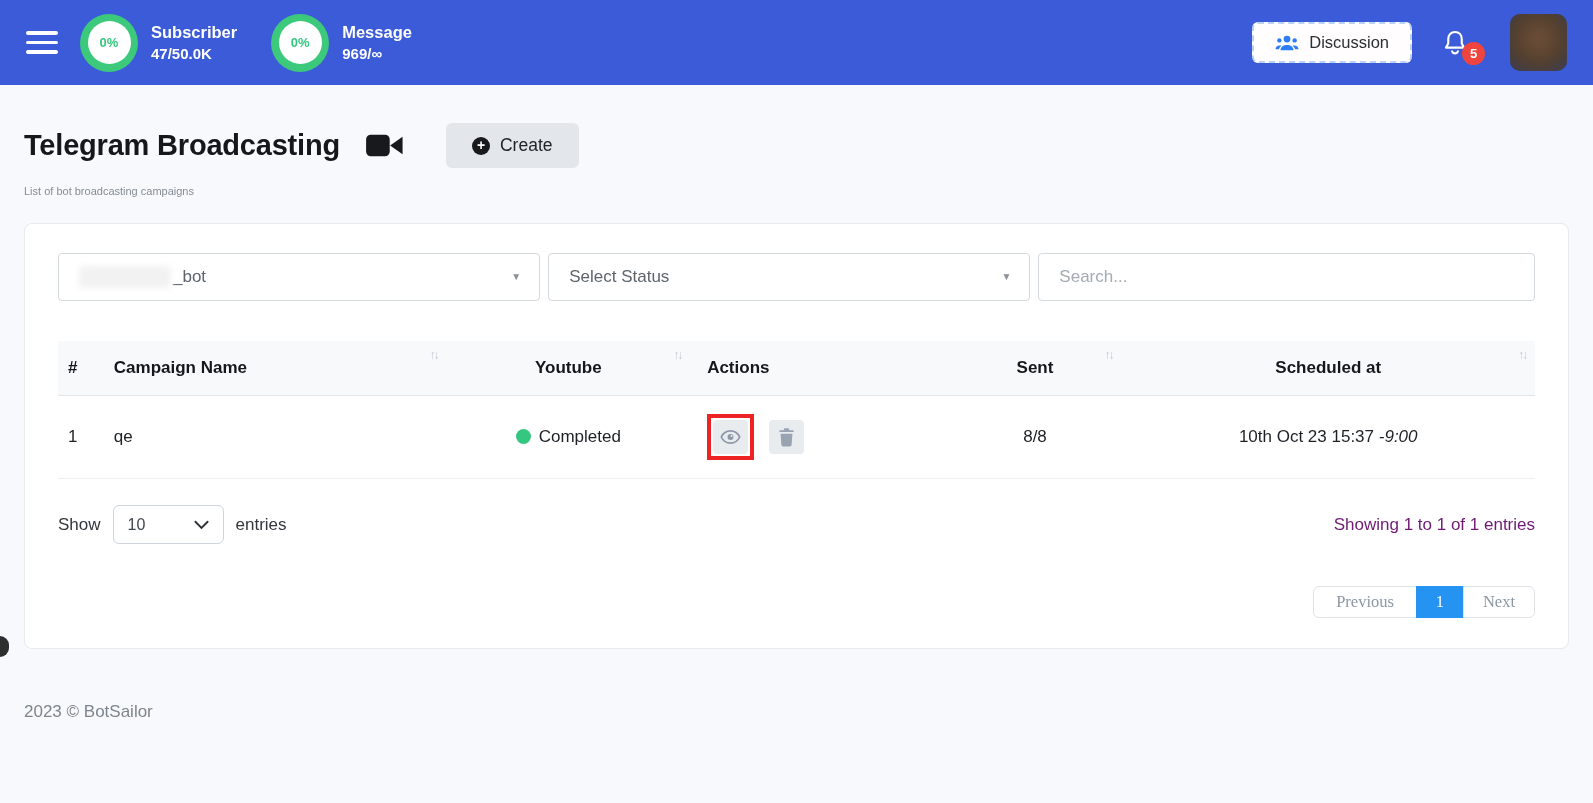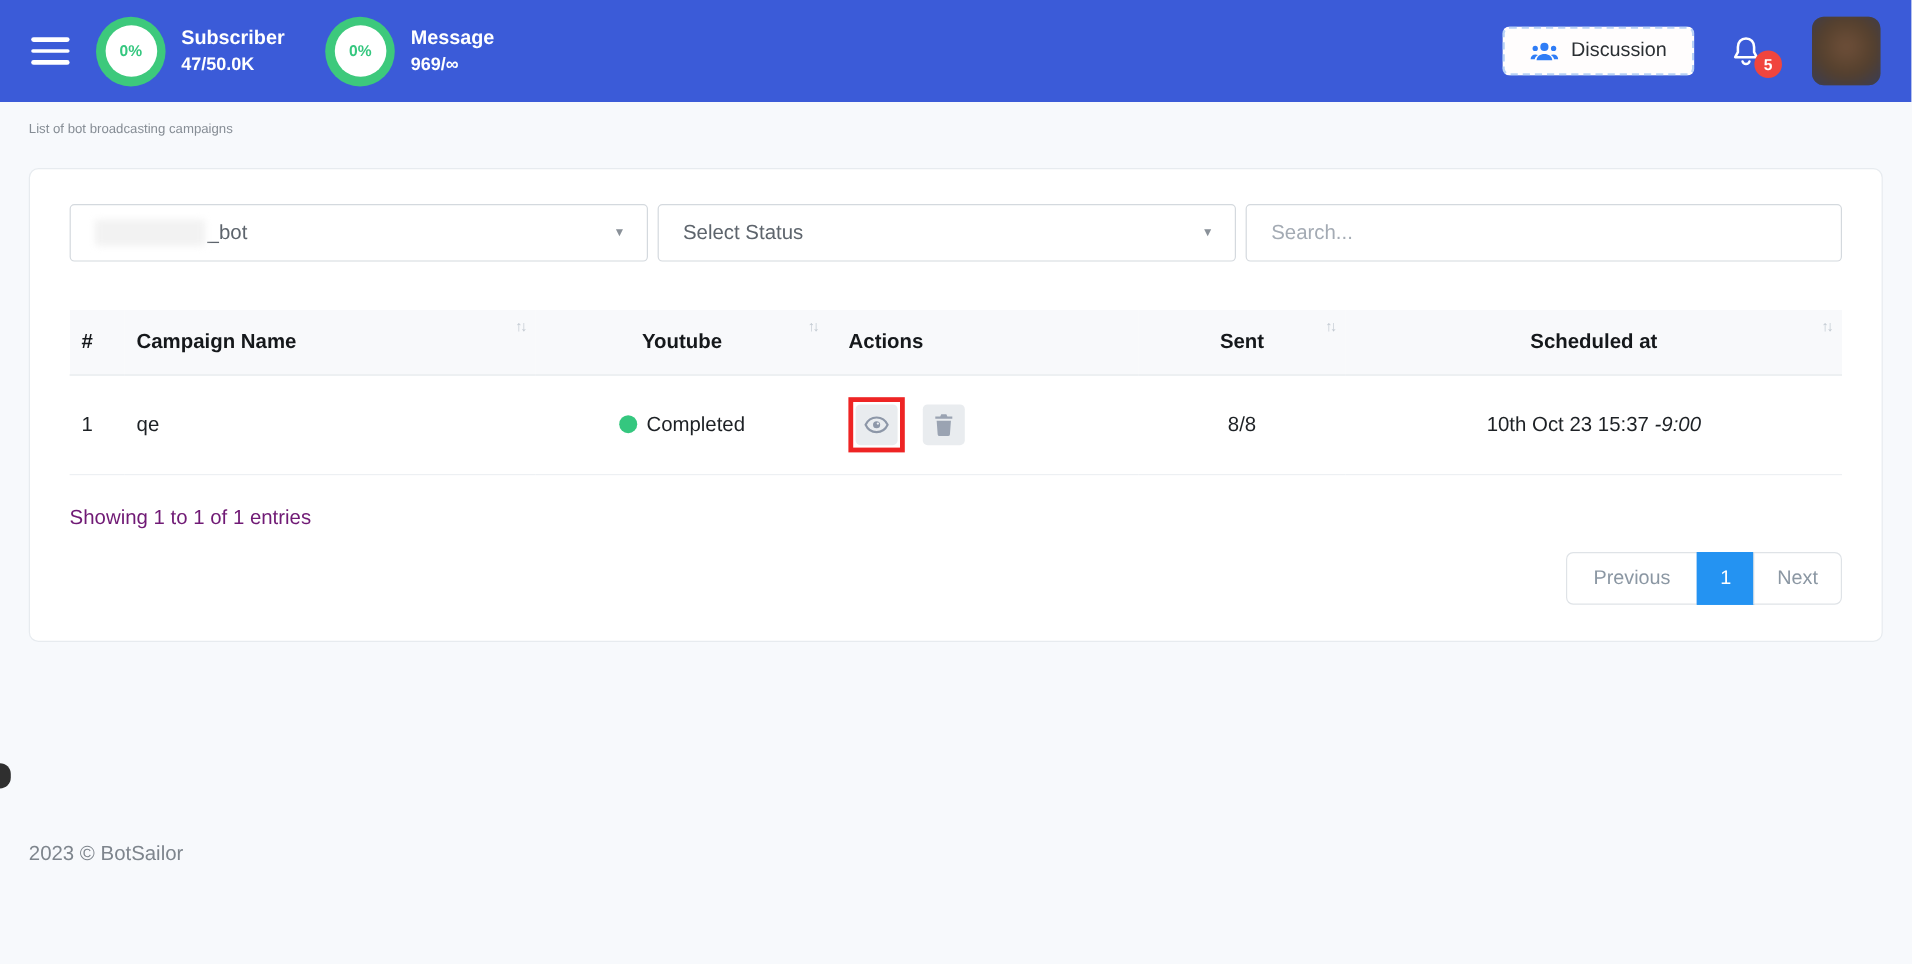--- a/index.html
+++ b/index.html
@@ -84,22 +84,22 @@
   .trash-btn { margin-left: 10px; }
   .tz { font-style: italic; }
 
   
   .controls { margin-top: 26px; display: flex; justify-content: space-between; align-items: center; font-size: 17px; color: #32373c; }
   .controls-left { display: flex; align-items: center; gap: 12px; }
   .page-size { width: 111px; height: 39px; border: 1px solid #ced4da; border-radius: 6px; background: #fff;
     display: flex; align-items: center; justify-content: space-between; padding: 0 14px; font-size: 16px; color: #43484e; cursor: pointer; }
   .showing { color: #701a75; }
   .pagination-row { margin-top: 18px; display: flex; justify-content: flex-end; }
-  .page-btn { height: 44px; border: 1px solid #dfe3e7; background: #fff; color: #8b97a3; font-size: 16.5px;
-    padding: 0 22px; cursor: pointer; font-family: Liberation Sans, sans-serif; }
+  .page-btn { height: 32px; border: 1px solid #dfe3e7; background: #fff; color: #8b97a3; font-size: 16.5px;
+    padding: 0 22px; cursor: pointer; font-family: Liberation Serif, serif; margin-top: 24px; }
   .page-btn.prev { border-radius: 6px 0 0 6px; }
   .page-btn.next { border-radius: 0 6px 6px 0; margin-left: -1px; padding: 0 19px; }
   .page-btn.current { background: #2493f2; border-color: #2493f2; color: #fff; width: 48px; padding: 0; margin-left: -1px; }
 
   
   .notch { position: absolute; left: 0; top: 636px; width: 9px; height: 21px; background: #2f2f2f; border-radius: 0 10px 10px 0; }
   .footer { position: absolute; left: 24px; top: 702px; font-size: 17px; color: #7e858d; }
 </style>
 </head>
 <body>
@@ -154,20 +154,33 @@
       </span>
       <span class="badge">5</span>
     </div>
     <div class="avatar">
       <div class="avatar-blur"></div>
     </div>
   </div>
 </header>
 
 <main class="main">
+  <div class="title-row">
+    <h1 class="page-title">Telegram Broadcasting</h1>
+    <span class="camera">
+      <svg width="38" height="27" viewBox="0 0 28 20" fill="#17191c">
+        <rect x="0" y="2" width="17.5" height="16" rx="3.5"></rect>
+        <path d="M27 3.5 L27 16.5 L17.8 10 Z"></path>
+      </svg>
+    </span>
+    <button class="create-btn">
+      <span class="plus-circle"></span>
+      <span>Create</span>
+    </button>
+  </div>
   <div class="subtitle">List of bot broadcasting campaigns</div>
 
   <section class="card">
     <div class="filters">
       <div class="select-box">
         <span class="blur-redact"></span>
         <span>_bot</span>
         <span class="caret">▼</span>
       </div>
       <div class="select-box">
@@ -241,20 +254,32 @@
           <td class="center">8/8</td>
           <td class="center">
             <span>10th Oct 23 15:37</span>
             <span class="tz">-9:00</span>
           </td>
         </tr>
       </tbody>
     </table>
 
     <div class="controls">
+      <div class="controls-left">
+        <span>Show</span>
+        <div class="page-size">
+          <span>10</span>
+          <span style="display:flex;">
+            <svg width="15" height="10" viewBox="0 0 16 10" fill="none" stroke="#2b2f33" stroke-width="2" stroke-linecap="round">
+              <path d="M1.5 1.5 L8 8 L14.5 1.5"></path>
+            </svg>
+          </span>
+        </div>
+        <span>entries</span>
+      </div>
       <div class="showing">Showing 1 to 1 of 1 entries</div>
     </div>
 
     <div class="pagination-row">
       <button class="page-btn prev">Previous</button>
       <button class="page-btn current">1</button>
       <button class="page-btn next">Next</button>
     </div>
   </section>
 </main>

